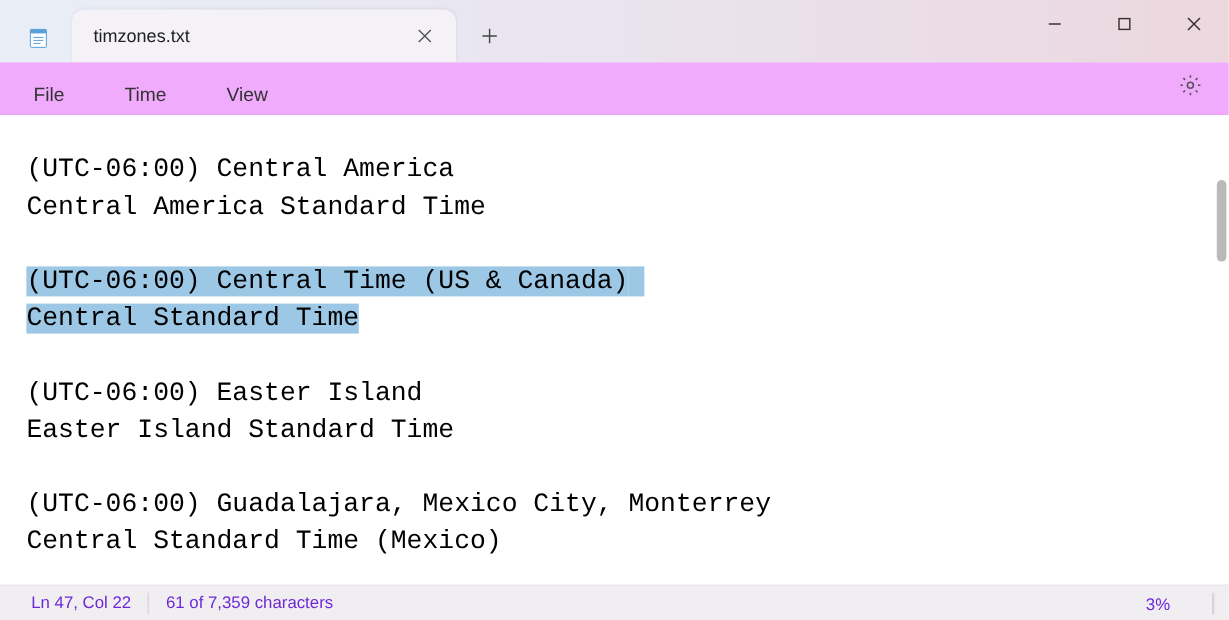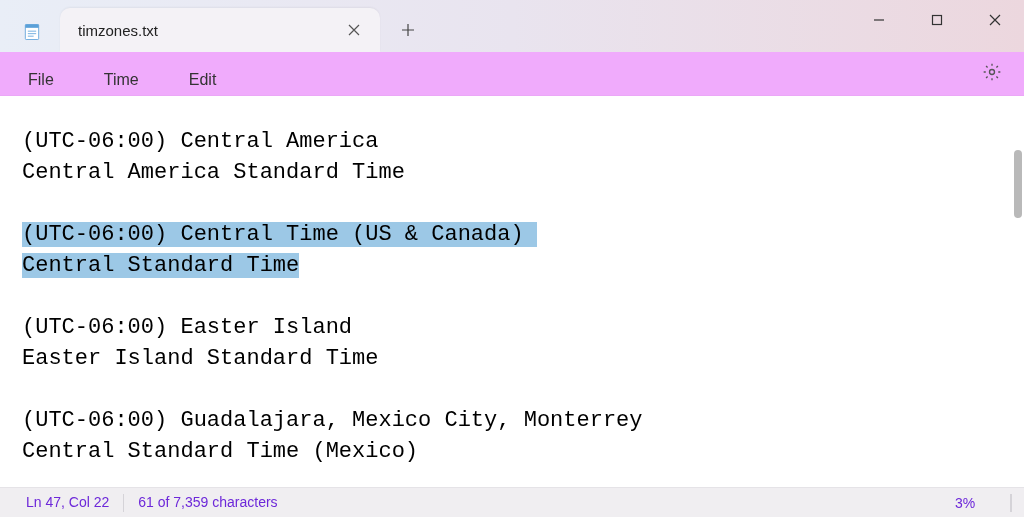--- a/index.html
+++ b/index.html
@@ -71,21 +71,21 @@
         <svg width="12" height="12" viewBox="0 0 12 12">
             <path d="M1 1 L11 11 M11 1 L1 11" stroke="#333" stroke-width="1.2" fill="none"></path>
           </svg>
       </div>
     </div>
   </div>
 
   <div class="menubar">
     <div class="menu-item">File</div>
     <div class="menu-item">Time</div>
-    <div class="menu-item">Edit</div>
+    <div class="menu-item">View</div>
     <div class="settings-btn">
       <span>
         <svg width="20" height="20" viewBox="0 0 24 24" fill="none" stroke="#555" stroke-width="1.6">
             <circle cx="12" cy="12" r="3"></circle>
             <path d="M12 2v2.5M12 19.5V22M4.9 4.9l1.8 1.8M17.3 17.3l1.8 1.8M2 12h2.5M19.5 12H22M4.9 19.1l1.8-1.8M17.3 6.7l1.8-1.8"></path>
           </svg>
       </span>
     </div>
   </div>
 

